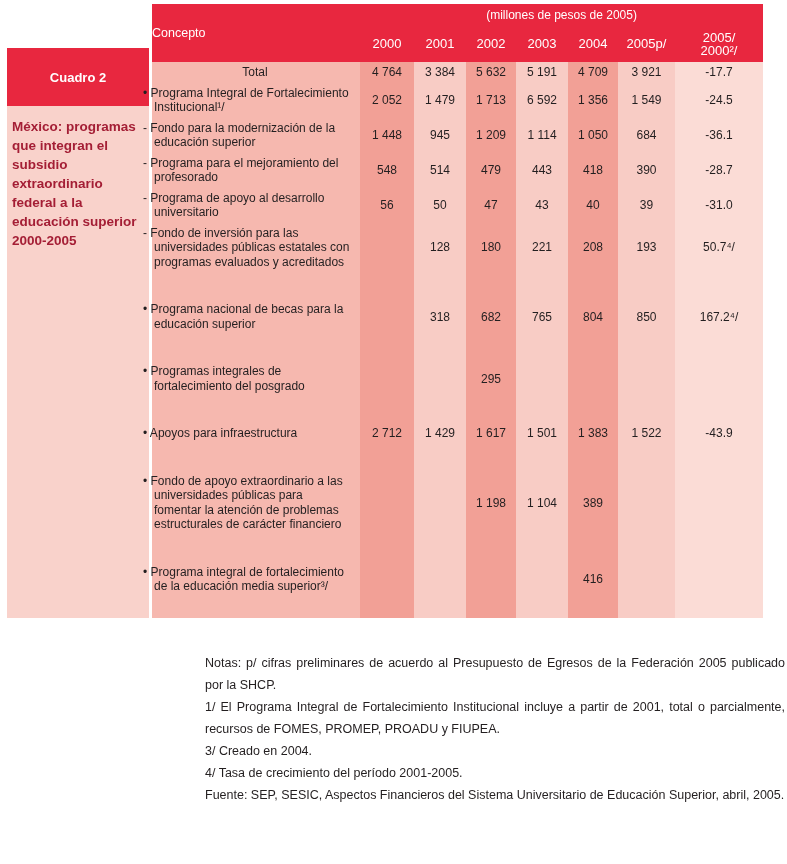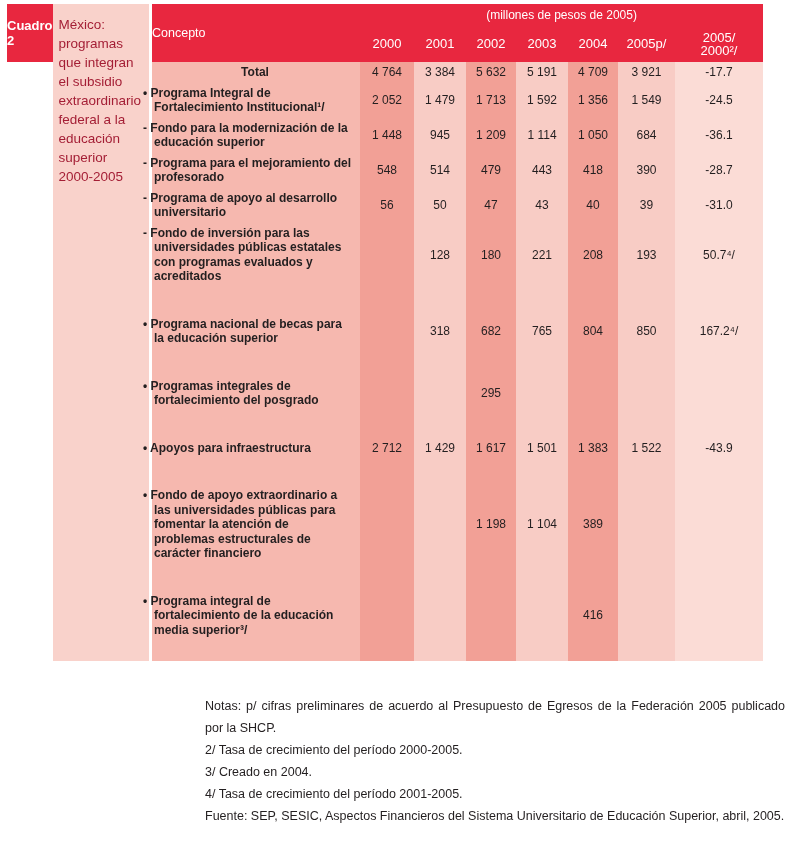--- a/index.html
+++ b/index.html
@@ -9,30 +9,30 @@
   --concepto-bg:#f6b8af;
   --col-dark:#f2a096;
   --col-light:#f8ccc5;
   --col-last:#fbdcd6;
   --ink:#231f20;
 }
 *{box-sizing:border-box;}
 body{margin:0;background:#ffffff;font-family:"Liberation Sans",sans-serif;color:var(--ink);}
 .page{width:787px;min-height:864px;padding:4px 0 10px 7px;background:#fff;}
 .cuadro{display:flex;align-items:stretch;}
-.sidebar{width:142px;margin-right:3px;display:flex;flex-direction:row;}
+.sidebar{width:142px;margin-right:3px;display:flex;flex-direction:column;margin-top:44px;}
 .sidebar-header{height:58px;background:var(--header-red);color:#fff;font-weight:bold;font-size:13px;display:flex;align-items:center;justify-content:center;}
-.sidebar-body{flex:1;background:var(--sidebar-bg);color:var(--sidebar-text);font-weight:normal;font-size:13.5px;line-height:19px;padding:11px 8px 0 5px;}
+.sidebar-body{flex:1;background:var(--sidebar-bg);color:var(--sidebar-text);font-weight:bold;font-size:13.5px;line-height:19px;padding:11px 8px 0 5px;}
 table.main-table{border-collapse:collapse;table-layout:fixed;width:611px;}
 thead th{background:var(--header-red);color:#fff;font-weight:normal;padding:0;}
 .th-concepto{font-size:12.5px;text-align:left;vertical-align:middle;}
 .th-units{height:21px;font-size:12px;text-align:center;vertical-align:bottom;padding-bottom:3px;}
 .th-year{height:37px;font-size:13px;text-align:center;vertical-align:middle;line-height:13px;}
 tbody td{vertical-align:middle;}
-.td-concepto{background:var(--concepto-bg);font-size:12px;line-height:14.5px;padding:3px 8px 3px 6px;font-weight:bold;}
+.td-concepto{background:var(--concepto-bg);font-size:12px;line-height:14.5px;padding:3px 8px 3px 6px;}
 .td-concepto.hang{padding-left:2px;text-indent:-11px;}
 .td-concepto.center{text-align:center;}
 .td-num{font-size:12px;text-align:center;padding:3px 1px;}
 tbody td.col0,tbody td.col2,tbody td.col4{background:var(--col-dark);}
 tbody td.col1,tbody td.col3,tbody td.col5{background:var(--col-light);}
 tbody td.col6{background:var(--col-last);}
 tr.gap-before td{padding-top:30px;}
 tr.last-row td{padding-bottom:24px;}
 .notes{margin:34px 2px 0 198px;}
 .notes p{margin:0;font-size:12.5px;line-height:22px;text-align:justify;}
@@ -85,21 +85,21 @@
               <td class="td-num col3">5 191</td>
               <td class="td-num col4">4 709</td>
               <td class="td-num col5">3 921</td>
               <td class="td-num col6">-17.7</td>
             </tr>
             <tr>
               <td class="td-concepto hang">• Programa Integral de Fortalecimiento Institucional¹/</td>
               <td class="td-num col0">2 052</td>
               <td class="td-num col1">1 479</td>
               <td class="td-num col2">1 713</td>
-              <td class="td-num col3">1 592</td>
+              <td class="td-num col3">6 592</td>
               <td class="td-num col4">1 356</td>
               <td class="td-num col5">1 549</td>
               <td class="td-num col6">-24.5</td>
             </tr>
             <tr>
               <td class="td-concepto hang">- Fondo para la modernización de la educación superior</td>
               <td class="td-num col0">1 448</td>
               <td class="td-num col1">945</td>
               <td class="td-num col2">1 209</td>
               <td class="td-num col3">1 114</td>
@@ -186,18 +186,18 @@
               <td class="td-num col4">416</td>
               <td class="td-num col5"></td>
               <td class="td-num col6"></td>
             </tr>
           </tbody>
       </table>
     </div>
   </div>
   <div class="notes" id="notes">
       <p>Notas: p/ cifras preliminares de acuerdo al Presupuesto de Egresos de la Federación 2005 publicado por la SHCP.</p>
-      <p>2/ Tasa de crecimiento del período 2000-2005.</p>
+      <p>1/ El Programa Integral de Fortalecimiento Institucional incluye a partir de 2001, total o parcialmente, recursos de FOMES, PROMEP, PROADU y FIUPEA.</p>
       <p>3/ Creado en 2004.</p>
       <p>4/ Tasa de crecimiento del período 2001-2005.</p>
       <p>Fuente: SEP, SESIC, Aspectos Financieros del Sistema Universitario de Educación Superior, abril, 2005.</p>
     </div>
 </div>
 
 </body></html>

